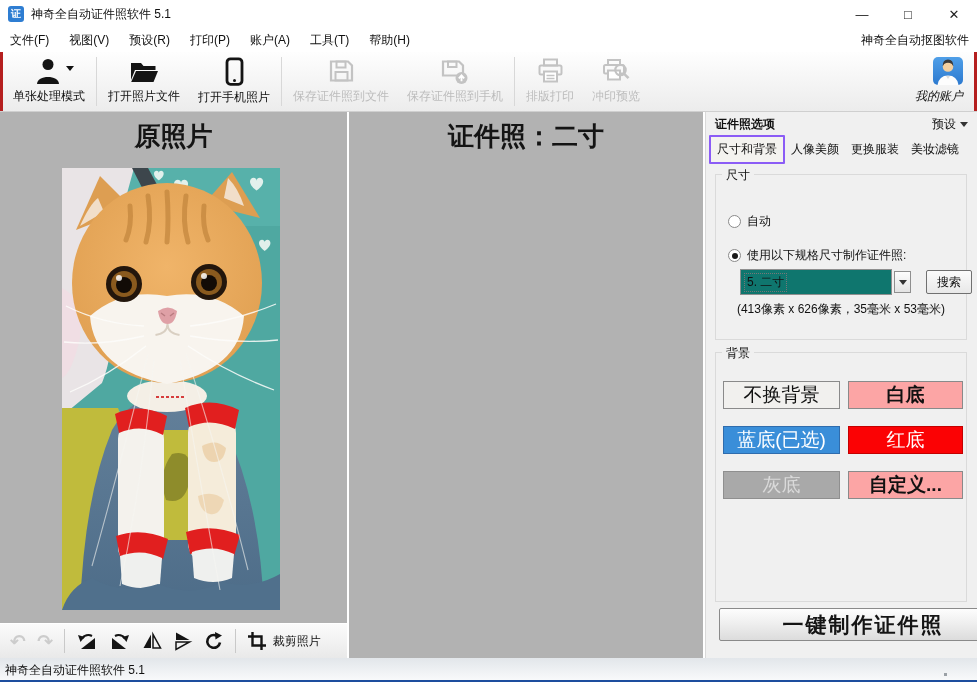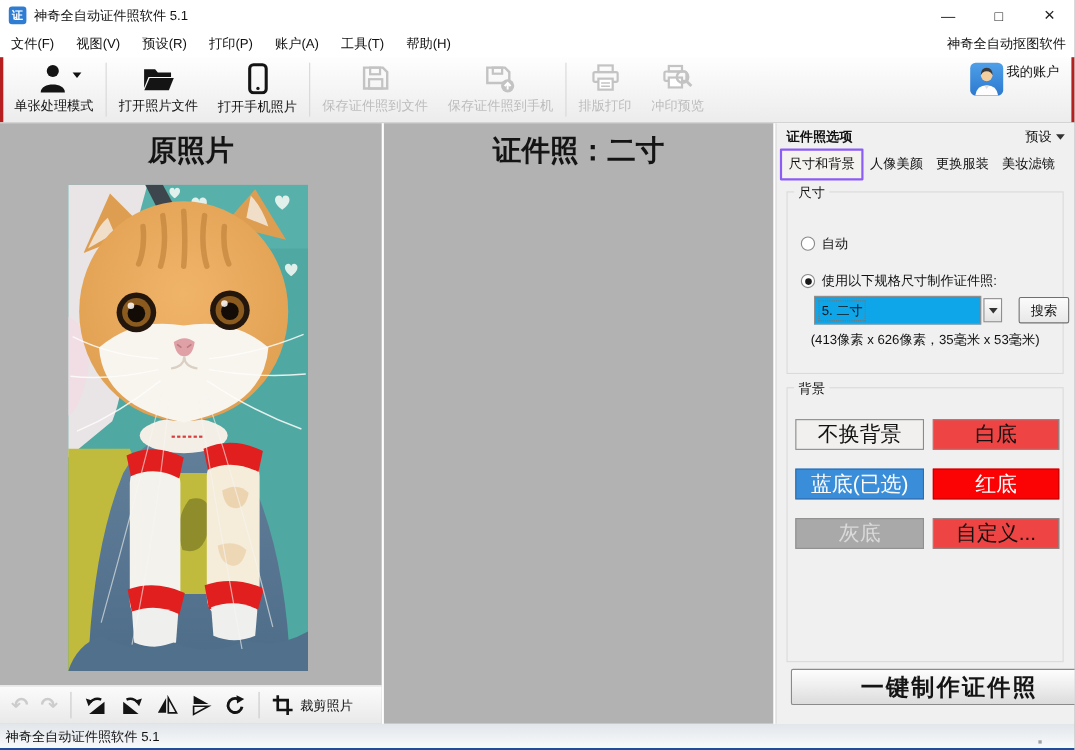--- a/index.html
+++ b/index.html
@@ -27,22 +27,22 @@
     display:flex;align-items:stretch;padding:0 4px;}
   .red-edge{position:absolute;top:0;width:3px;height:59px;background:#b51f1f;z-index:5;}
   .red-edge.left{left:0;} .red-edge.right{right:0;}
   .tb-btn{display:flex;flex-direction:column;align-items:center;justify-content:center;
     padding:5px 9px 6px;gap:3px;white-space:nowrap;}
   .tb-btn .ticon{height:31px;display:flex;align-items:flex-end;justify-content:center;position:relative;}
   .tb-btn.disabled{color:#bcbcbc;}
   .tb-sep{width:1px;background:#d8d8d8;margin:5px 2px;}
   .mode-arrow{position:absolute;right:-10px;top:9px;width:0;height:0;
     border-left:4px solid transparent;border-right:4px solid transparent;border-top:5px solid #111;}
-  .tb-account{margin-left:auto;display:flex;align-items:flex-start;justify-content:flex-end;
-    padding:5px 10px 6px;gap:3px;}
+  .tb-account{margin-left:auto;display:flex;flex-direction:column;align-items:flex-end;justify-content:flex-end;
+    padding:5px 10px 6px;gap:3px;font-style:italic;}
   .avatar{width:30px;height:30px;border-radius:5px;background:linear-gradient(#4f9fe8,#2c79cf);
     display:flex;align-items:flex-end;justify-content:center;overflow:hidden;}
 
   
   .main{position:absolute;left:0;top:112px;width:977px;height:546px;}
   .panel-left{position:absolute;left:0;top:0;width:347px;height:546px;background:#b2b2b2;}
   .panel-mid{position:absolute;left:349px;top:0;width:354px;height:546px;background:#b2b2b2;}
   .panel-right{position:absolute;left:705px;top:0;width:272px;height:546px;background:#f0f0f0;border-left:1px solid #d9d9d9;}
   .panel-title{position:absolute;left:0;top:7px;width:100%;text-align:center;
     font-family:"DejaVu Serif","Liberation Serif",serif;font-weight:bold;font-size:26px;color:#141414;}
@@ -70,33 +70,33 @@
   .gb-size{left:9px;top:62px;width:252px;height:166px;}
   .gb-bg{left:9px;top:240px;width:252px;height:250px;}
   .gb-label{position:absolute;top:-8px;left:6px;background:#f0f0f0;padding:0 4px;}
 
   .radio-row{position:absolute;display:flex;align-items:center;gap:6px;}
   .radio{width:13px;height:13px;border:1px solid #8a8a8a;border-radius:50%;background:#fff;flex:none;}
   .radio.checked{position:relative;}
   .radio.checked::after{content:"";position:absolute;left:2.5px;top:2.5px;width:6px;height:6px;border-radius:50%;background:#1a1a1a;}
 
   .combo-row{position:absolute;left:24px;top:94px;display:flex;align-items:center;}
-  .combo-field{width:152px;height:22px;border:1px solid #8f8f8f;background:#0ea5e9;display:flex;align-items:center;padding:12px 4px;}
+  .combo-field{width:152px;height:22px;border:1px solid #8f8f8f;background:#0f766e;display:flex;align-items:center;padding:12px 4px;}
   .combo-field .val{outline:1px dotted #777;padding:0 2px;}
   .combo-arrow{width:17px;height:22px;border:1px solid #8f8f8f;margin-left:2px;
     background:linear-gradient(#fdfdfd,#e3e3e3);display:flex;align-items:center;justify-content:center;}
   .btn-search{width:46px;height:24px;margin-left:15px;border:1px solid #707070;border-radius:2px;
     background:linear-gradient(#fbfbfb,#e8e8e8);display:flex;align-items:center;justify-content:center;}
   .size-note{position:absolute;left:0;top:126px;width:100%;text-align:center;}
 
   .bg-grid{position:absolute;left:7px;top:28px;width:240px;display:grid;
     grid-template-columns:117px 115px;column-gap:8px;row-gap:17px;}
   .bgbtn{height:28px;border:1px solid #8a8a8a;display:flex;align-items:center;justify-content:center;font-size:19px;}
   .v-plain{background:#f1f0ee;}
-  .v-white{background:#ef4444;}
+  .v-white{background:#fca5a5;font-weight:bold;}
   .v-blue{background:#3a8ed9;border-color:#2f6cad;color:#fff;}
   .v-red{background:#fb0204;border-color:#c40000;color:#fff;}
   .v-gray{background:#a9a9a9;color:#dadada;border-color:#8f8f8f;}
 
   .btn-make{position:absolute;left:13px;top:496px;width:288px;height:33px;
     border:1px solid #8a8a8a;border-radius:2px;
     background:linear-gradient(#fdfdfd,#efefef 45%,#dcdcdc);
     display:flex;align-items:center;justify-content:center;
     font-family:"DejaVu Serif","Liberation Serif",serif;font-weight:bold;font-size:21px;letter-spacing:2px;color:#141414;}
 

